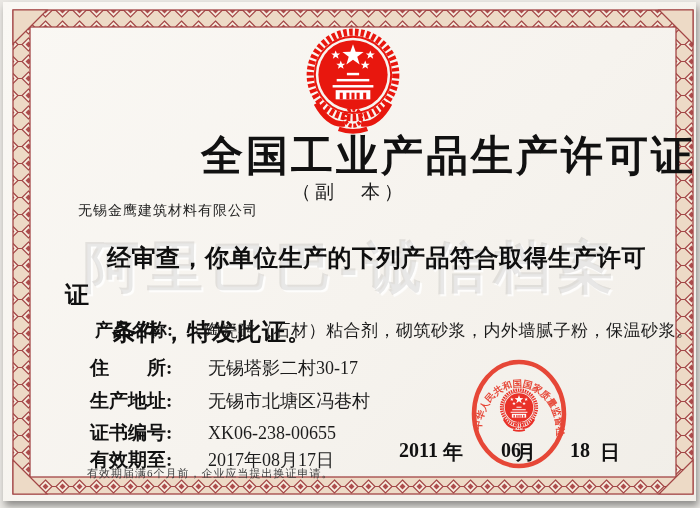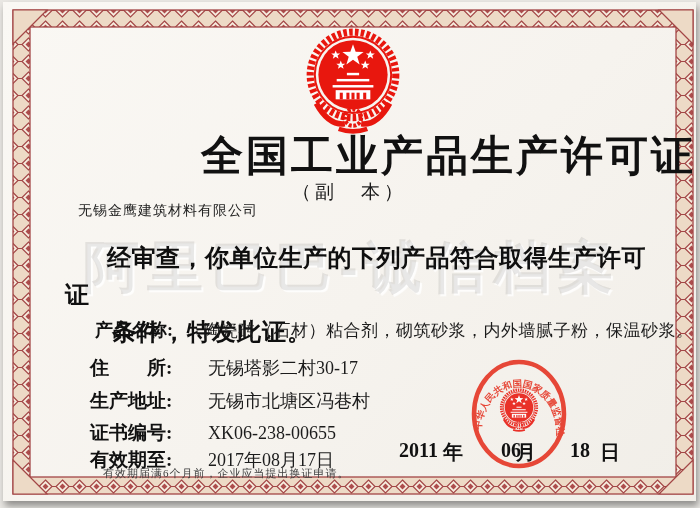--- a/index.html
+++ b/index.html
@@ -47,21 +47,21 @@
   .row-certno {left:87px;top:418px;}
   .row-expiry {left:87px;top:445px;}
   .row-addr .lab,.row-prod-addr .lab,.row-certno .lab,.row-expiry .lab{
     font-size:19px;width:88px;
   }
   .row-addr .val,.row-prod-addr .val,.row-certno .val,.row-expiry .val{
     font-size:18px;
   }
   .footnote{
     position:absolute;left:84px;top:464px;font-size:11px;color:#3c3c3c;
-    letter-spacing:1px;z-index:2;margin-left:16px;
+    letter-spacing:1px;z-index:2;
   }
   .date-row{
     position:absolute;left:396px;top:437px;width:225px;height:26px;z-index:2;
     font-size:20px;font-weight:bold;color:#111;
   }
   .date-row span{position:absolute;top:0;}
   .dr-year{left:0;}
   .dr-year-label{left:44px;}
   .dr-month{left:102px;text-align:right;}
   .dr-month-label{left:117px;}

